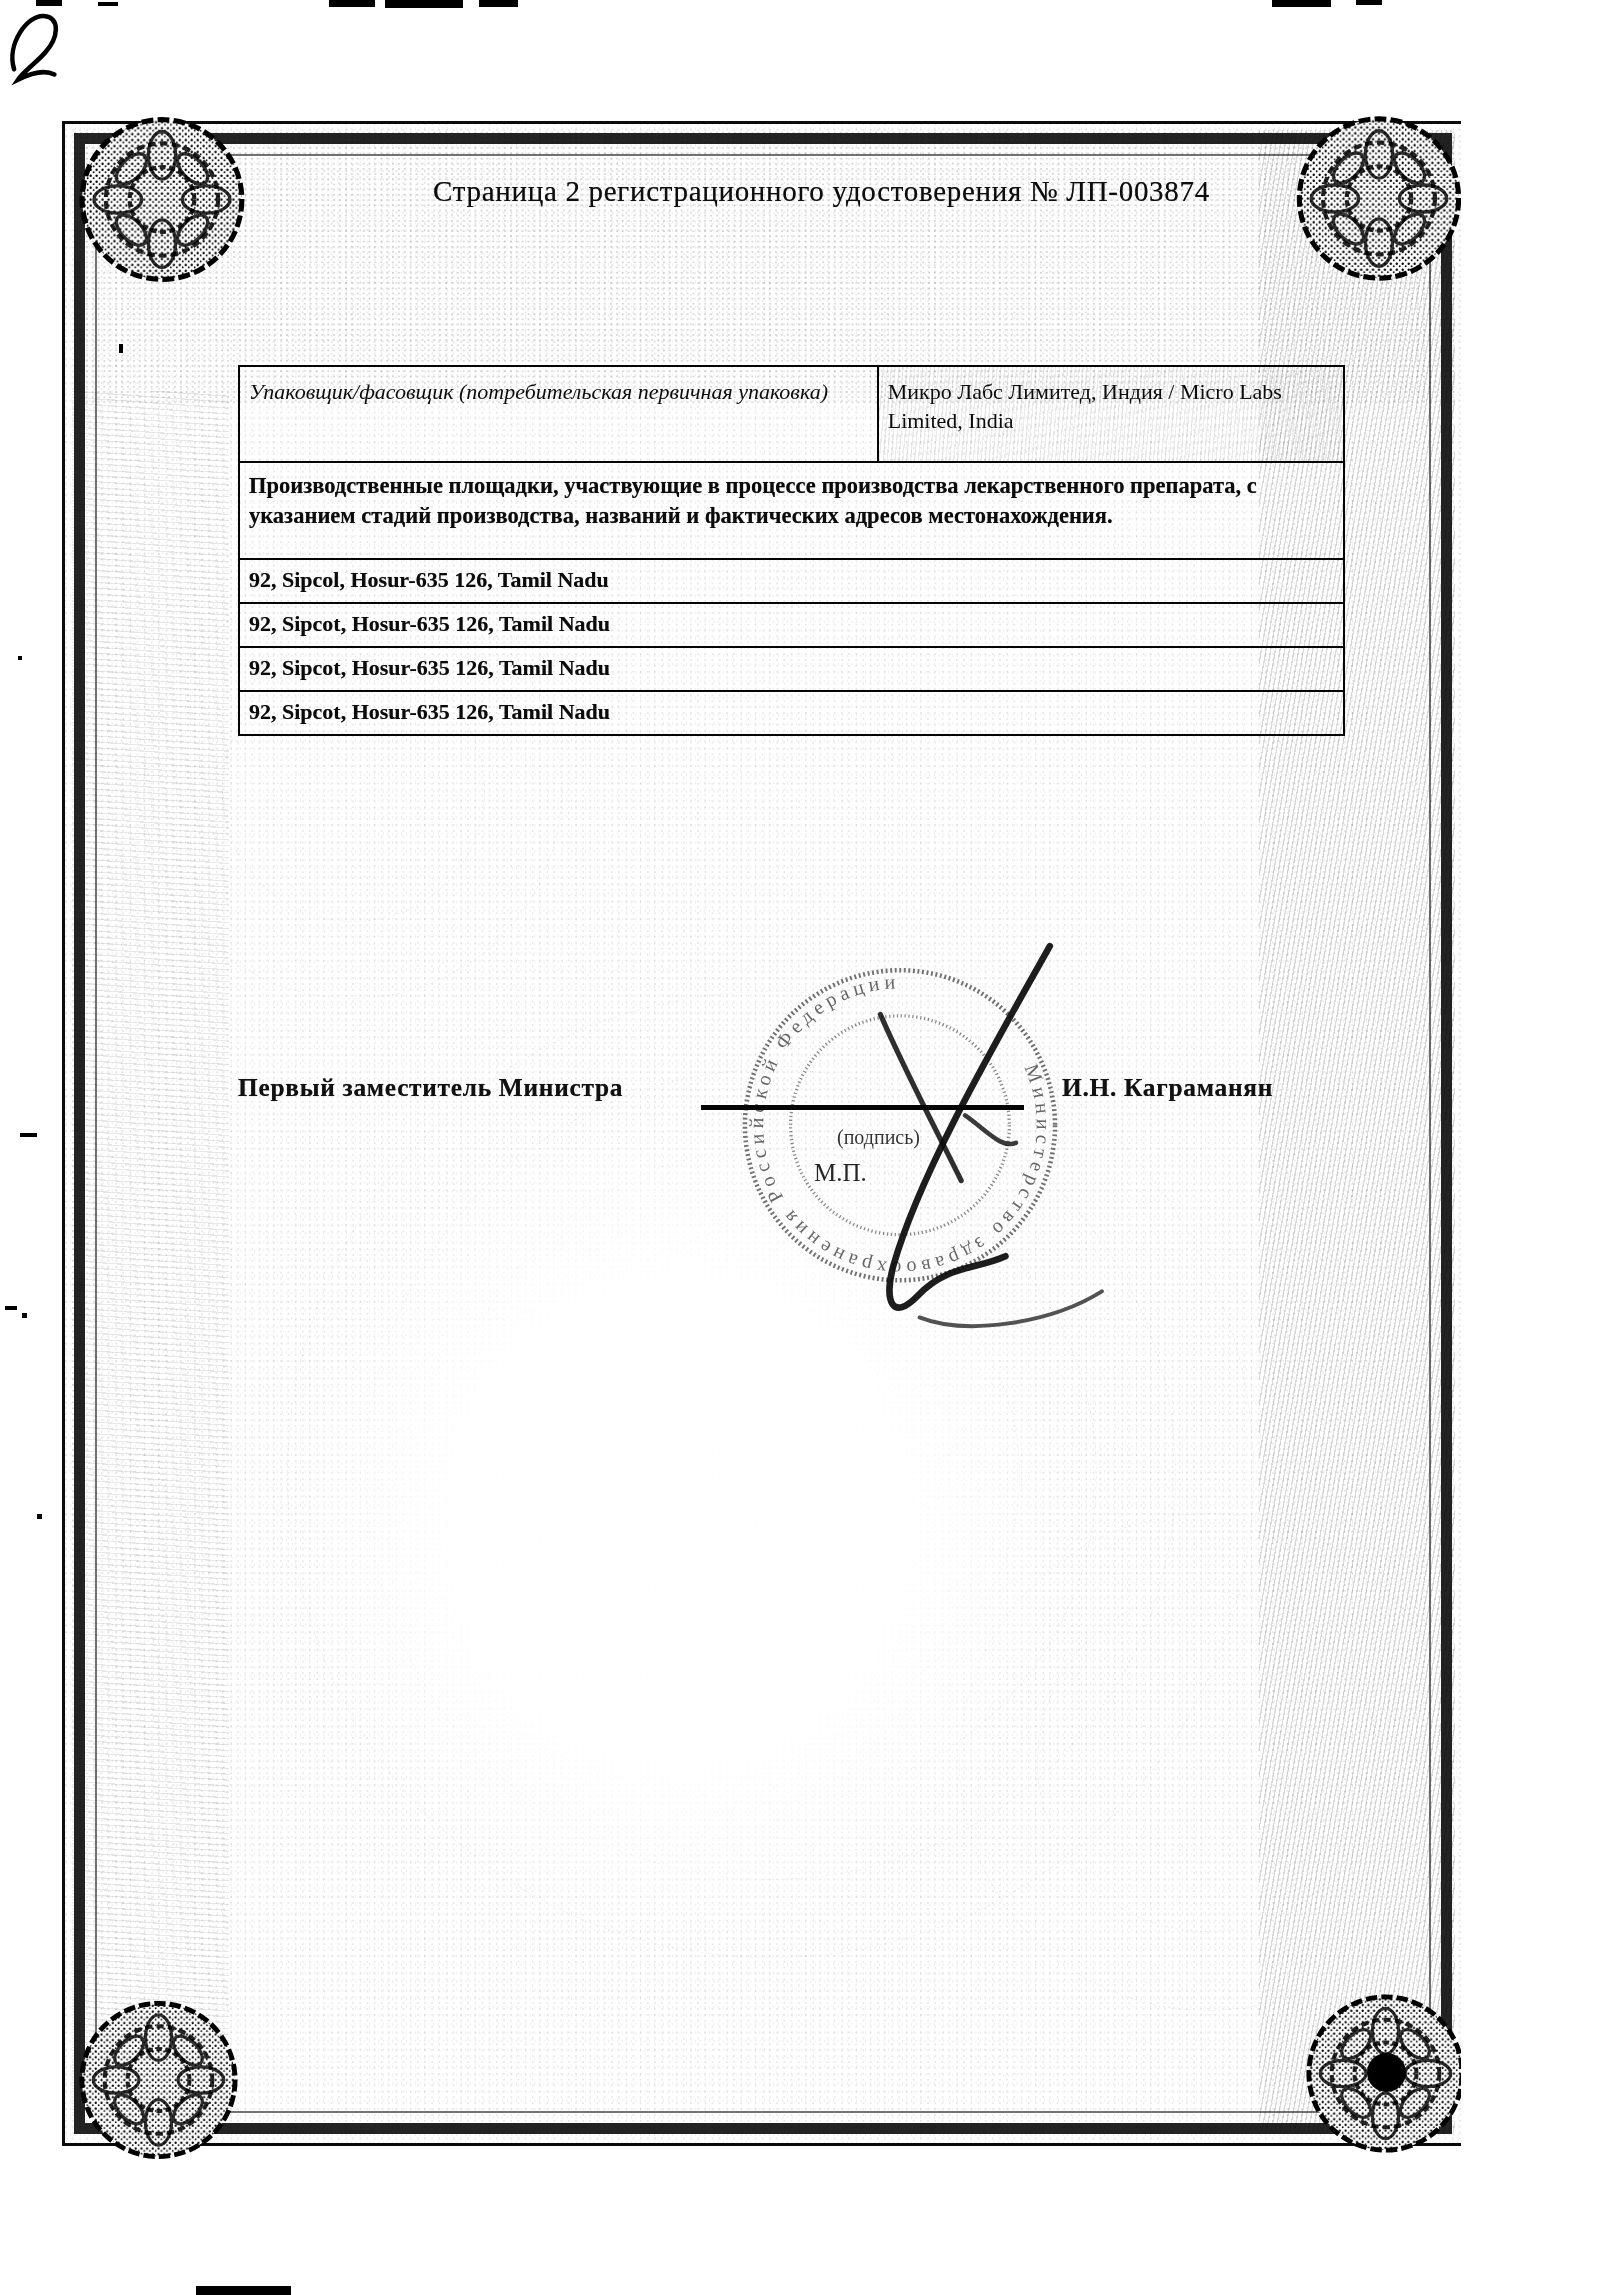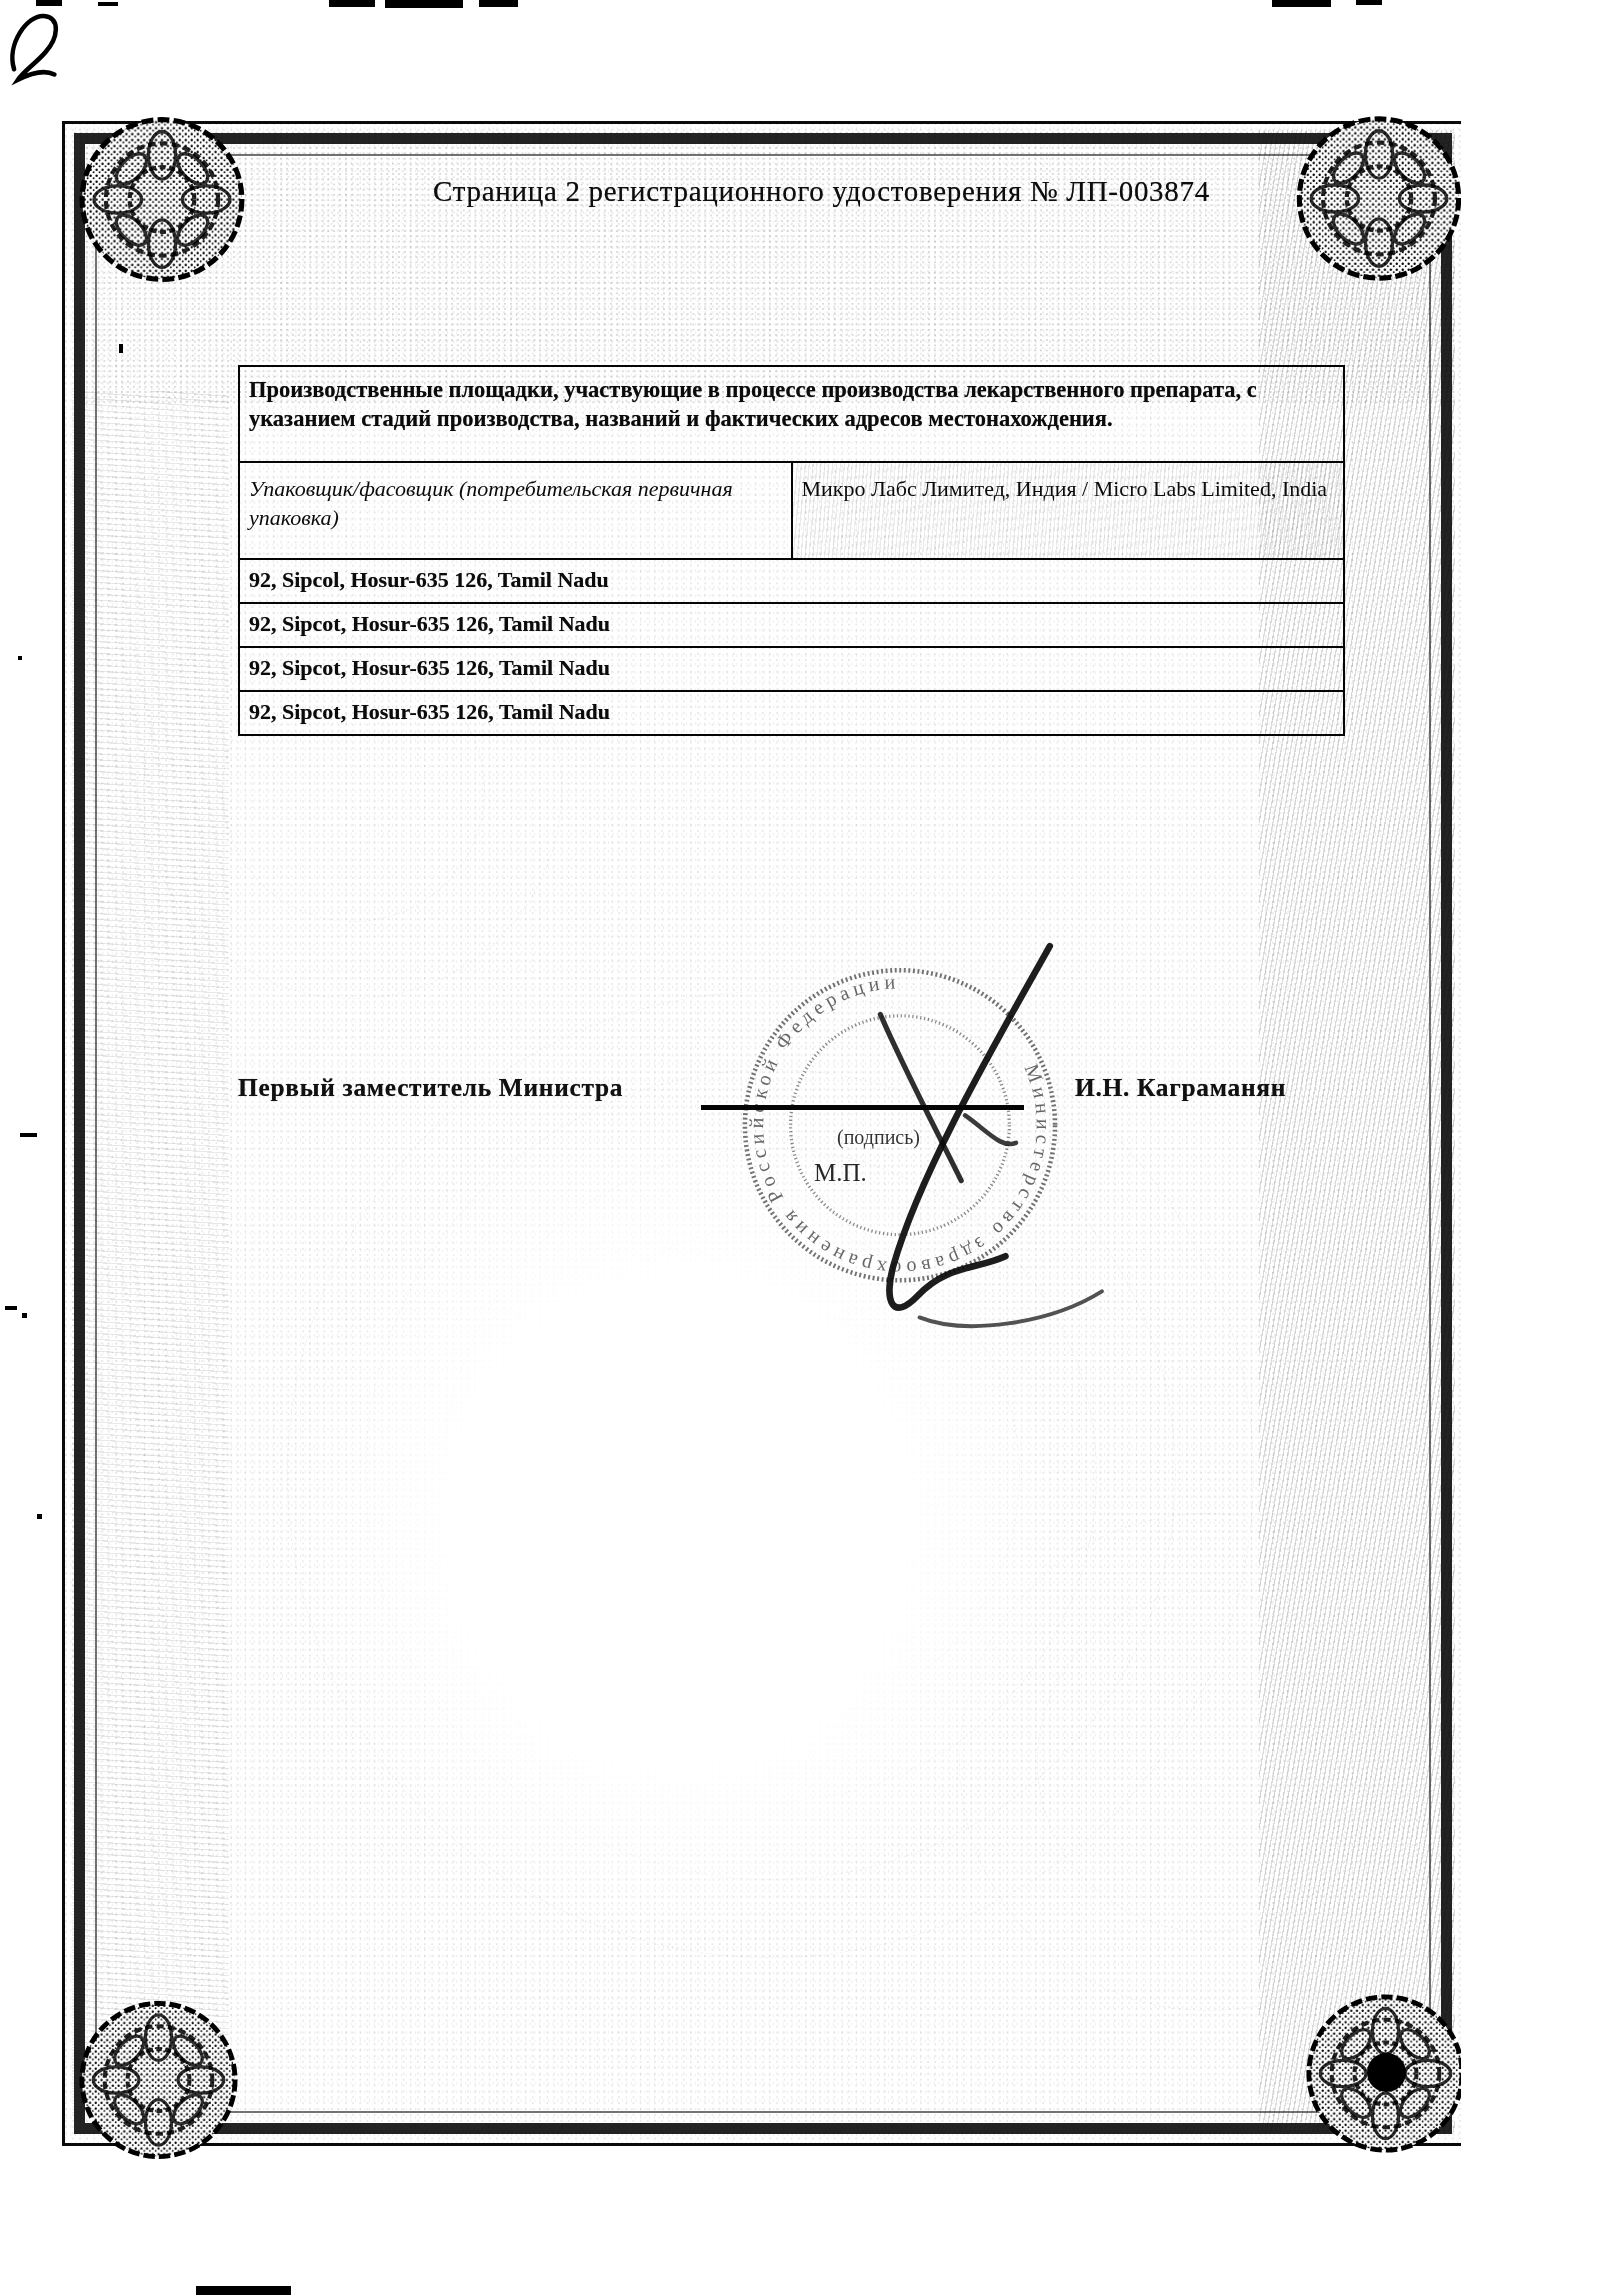--- a/index.html
+++ b/index.html
@@ -81,21 +81,21 @@
   .reg-table td.address{font-weight:bold;padding:5.2px 9px 7.8px 9px;
     text-shadow:0 0 0.7px rgba(0,0,0,.45);}
   
   .sig-label{
     position:absolute;left:238px;top:1073px;z-index:6;font-size:25.4px;font-weight:bold;
     letter-spacing:0.7px;text-shadow:0 0 0.7px rgba(0,0,0,.6);
   }
   .sig-line{position:absolute;left:701px;top:1105px;width:323px;height:4.6px;background:#050505;z-index:6;}
   .sig-name{
     position:absolute;left:1062px;top:1073px;z-index:6;font-size:25.4px;font-weight:bold;
-    letter-spacing:0.7px;text-shadow:0 0 0.7px rgba(0,0,0,.6);margin-left:13px;
+    letter-spacing:0.7px;text-shadow:0 0 0.7px rgba(0,0,0,.6);
   }
   .sig-caption{
     position:absolute;left:763px;top:1126px;width:157px;z-index:6;
     font-size:20px;text-align:right;color:rgba(0,0,0,.8);
   }
   .seal-caption{
     position:absolute;left:814px;top:1159px;z-index:6;font-size:25px;font-weight:normal;
     color:rgba(0,0,0,.85);
   }
   .stamp{position:absolute;left:685px;top:900px;z-index:5;}
@@ -196,25 +196,25 @@
   <div class="mark" style="left:5.2px;top:1306px;width:11.7px;height:3.9px;"></div>
   <div class="mark" style="left:22px;top:1313px;width:5.2px;height:5.2px;"></div>
   <div class="mark" style="left:37px;top:1514px;width:5.2px;height:5.2px;"></div>
   <div class="mark" style="left:196px;top:2286px;width:95px;height:9px;"></div>
 
   <div class="title">Страница 2 регистрационного удостоверения № ЛП-003874</div>
 
   <table class="reg-table">
     <tbody>
         <tr>
-      <td class="header-cell" colspan="2">Производственные площадки, участвующие в процессе производства лекарственного препарата, с указанием стадий производства, названий и фактических адресов местонахождения.</td>
-    </tr>
-    <tr>
       <td class="stage">Упаковщик/фасовщик (потребительская первичная упаковка)</td>
       <td class="company">Микро Лабс Лимитед, Индия / Micro Labs Limited, India</td>
+    </tr>
+    <tr>
+      <td class="header-cell" colspan="2">Производственные площадки, участвующие в процессе производства лекарственного препарата, с указанием стадий производства, названий и фактических адресов местонахождения.</td>
     </tr>
     <tr>
       <td class="address" colspan="2">92, Sipcol, Hosur-635 126, Tamil Nadu</td>
     </tr>
     <tr>
       <td class="address" colspan="2">92, Sipcot, Hosur-635 126, Tamil Nadu</td>
     </tr>
     <tr>
       <td class="address" colspan="2">92, Sipcot, Hosur-635 126, Tamil Nadu</td>
     </tr>

